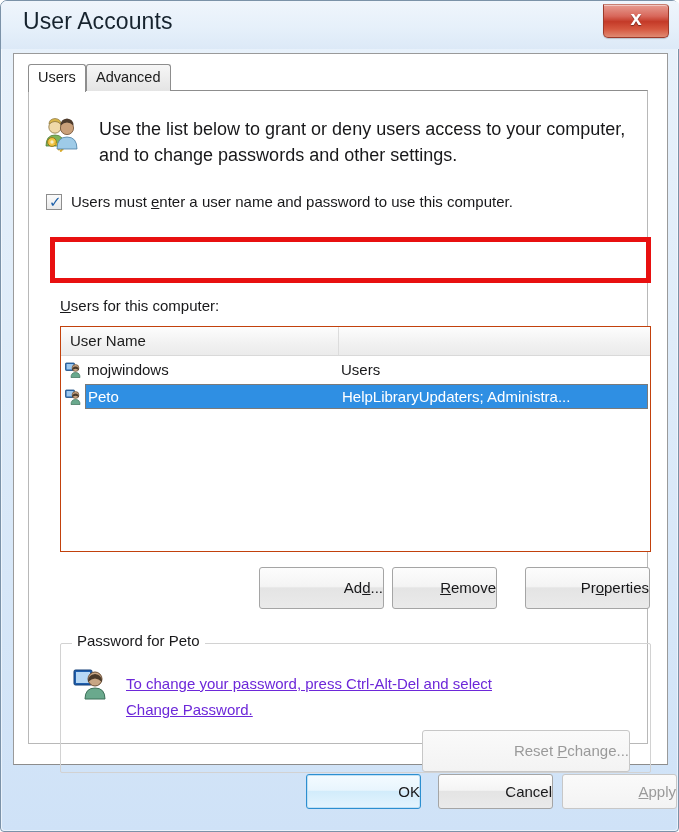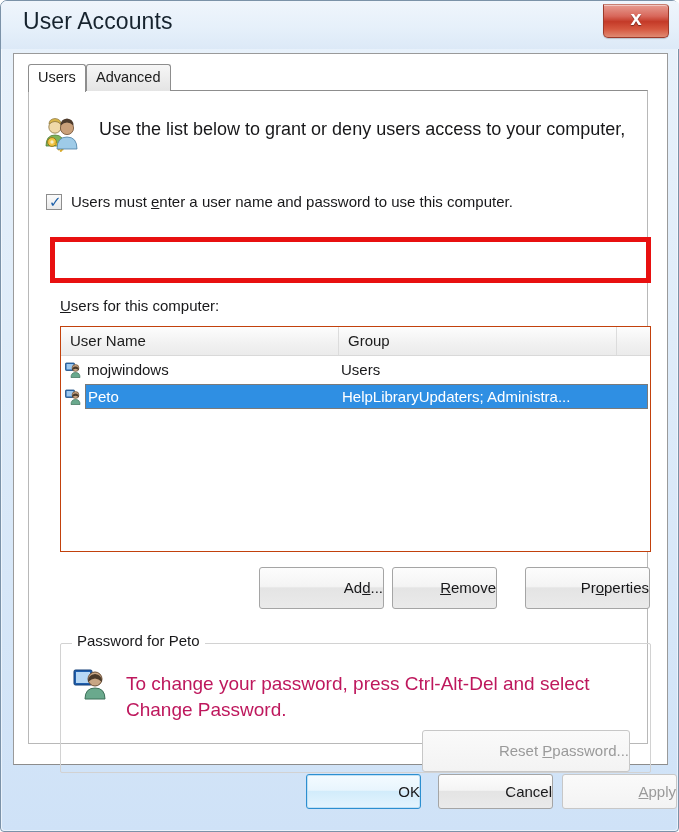--- a/index.html
+++ b/index.html
@@ -339,23 +339,24 @@
     left: 59px;
     top: 613px;
     width: 34px;
     height: 34px;
   }
   .pwd-text {
     position: absolute;
     left: 112px;
     top: 617px;
     width: 470px;
-    font-size: 19px;
+    font-size: 15px;
     line-height: 26px;
-    color: #be185d;
+    color: #6d28d9;
+    text-decoration: underline;
   }
   .btn-reset {
     position: absolute;
     left: 408px;
     top: 676px;
     width: 208px;
     height: 42px;
   }
   .btn-reset span { line-height: 40px; }
 
@@ -412,37 +413,37 @@
         <path d="M13.5 27.5 L20.5 33.5 M18 31.5 L16.8 33.3 M20 33 L18.8 34.8" stroke="#d9ab2c" stroke-width="2.1" fill="none" stroke-linecap="round"></path>
 
         <circle cx="25" cy="12" r="6.6" fill="#caa07a" stroke="#6e4f33" stroke-width="0.8"></circle>
         <path d="M18.5 9.5 q6.5 -6 13 0 q0 -6.5 -6.5 -7 q-6.5 0.5 -6.5 7z" fill="#4e3b2c"></path>
         <path d="M15 33 q0 -12 10 -12 q10 0 10 12z" fill="#9ecbe8" stroke="#4d7fa3" stroke-width="0.8"></path>
       </svg>
     </div>
 
     <div class="intro-text">
       <div>Use the list below to grant or deny users access to your computer,</div>
+      <div>and to change passwords and other settings.</div>
     </div>
 
     <div class="check-row">
       <div class="checkbox">
         <span class="tick">✓</span>
       </div>
       <div class="check-label"><span>Users must </span><span class="u">e</span><span>nter a user name and password to use this computer.</span></div>
     </div>
 
     <div class="annotation-rect"></div>
 
     <div class="list-label"><span class="u">U</span><span>sers for this computer:</span></div>
 
     <div class="listview">
       <div class="lv-header">
         <div class="lv-th c0">User Name</div>
-        <div class="lv-th c1">Group</div>
         <div class="lv-th c2"></div>
       </div>
 
       <div class="lv-row">
         <div class="lv-iconcell">
           <svg width="16" height="16" viewBox="0 0 16 16">
             <rect x="0.5" y="1" width="9" height="7.5" rx="0.8" fill="#2d6fb5" stroke="#1d4d80" stroke-width="0.8"></rect>
             <rect x="1.6" y="2" width="6.8" height="5.4" fill="#9dc8ef"></rect>
             <circle cx="10.5" cy="6" r="3.4" fill="#c8a684" stroke="#6a4d34" stroke-width="0.7"></circle>
             <path d="M7 8.3 q3.5 -3.3 7 0 q0 -3.6 -3.5 -3.9 q-3.5 0.3 -3.5 3.9z" fill="#4b3a2a"></path>
@@ -494,21 +495,21 @@
         <path d="M12 32 q0 -11 10 -11 q10 0 10 11z" fill="#6aa98d" stroke="#3d7059" stroke-width="1"></path>
       </svg>
     </div>
 
     <div class="pwd-text">
       <div>To change your password, press Ctrl-Alt-Del and select</div>
       <div>Change Password.</div>
     </div>
 
     <div class="btn btn-reset disabled">
-      <span><span>Reset </span><span class="u">P</span><span>password...</span></span>
+      <span><span>Reset </span><span class="u">P</span><span>change...</span></span>
     </div>
   </div>
 
   <div class="footer">
     <div class="btn btn-ok default">
       <span>OK</span>
     </div>
     <div class="btn btn-cancel">
       <span>Cancel</span>
     </div>

